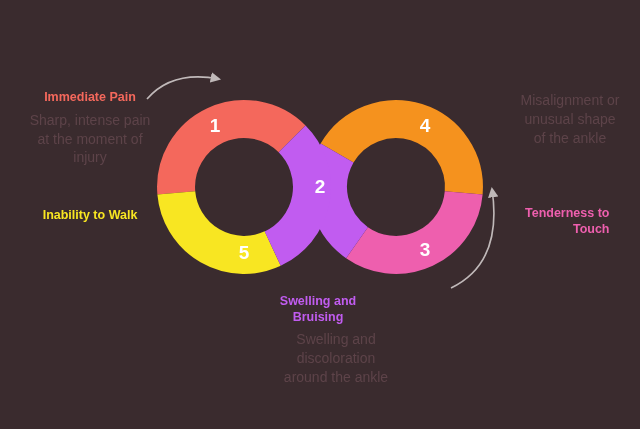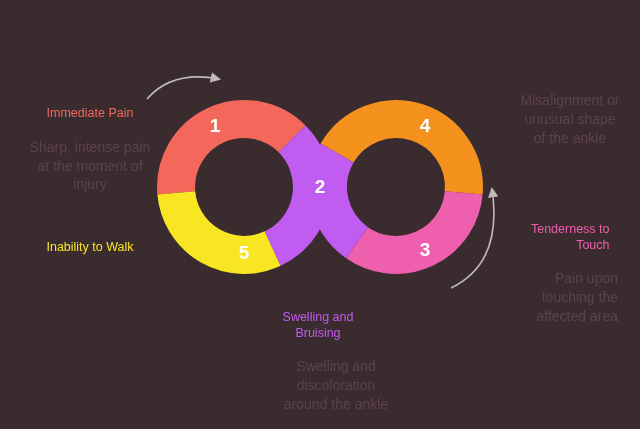--- a/index.html
+++ b/index.html
@@ -23,23 +23,23 @@
     text-anchor: middle;
     dominant-baseline: central;
   }
   .flow-arrow { fill: none; stroke-width: 1.6; opacity: 0.85; }
   .label {
     position: absolute;
     z-index: 3;
   }
   .label-title {
     font-size: 12.5px;
-    font-weight: normal;
+    font-weight: bold;
     line-height: 1.25;
-    margin: 16px auto;
+    margin: 0 auto;
   }
   .label-desc {
     font-size: 14px;
     line-height: 1.35;
     margin: 5px auto 0;
   }
   .center { text-align: center; }
   .left { text-align: right; }
 </style>
 </head>
@@ -80,27 +80,26 @@
 
   <div class="label center" style="left:22px; top:90px; width:136px;">
     <div class="label-title" style="color: rgb(244, 104, 92);">Immediate Pain</div>
     <div class="label-desc" style="max-width: 128px; color: rgb(93, 67, 73);">Sharp, intense pain at the moment of injury</div>
   </div>
 
   <div class="label center" style="left:492px; top:86px; width:128px;">
     <div class="label-desc" style="max-width: 108px; color: rgb(93, 67, 73); margin-left: 28px;">Misalignment or unusual shape of the ankle</div>
   </div>
 
-  <div class="label center" style="left:22px; top:224px; width:136px;">
+  <div class="label center" style="left:22px; top:208px; width:136px;">
     <div class="label-title" style="color: rgb(248, 230, 34);">Inability to Walk</div>
   </div>
 
   <div class="label left" style="left:503px; top:206px; width:118px;">
     <div class="label-title" style="max-width: 95px; color: rgb(238, 95, 174);">Tenderness to Touch</div>
-    <div class="label-desc" style="max-width: 112px; color: rgb(93, 67, 73);">Pain upon touching the affected area</div>
   </div>
 
   <div class="label center" style="left:243px; top:294px; width:150px;">
     <div class="label-title" style="max-width: 96px; color: rgb(193, 92, 240);">Swelling and Bruising</div>
     <div class="label-desc" style="max-width: 128px; color: rgb(93, 67, 73); margin-left: 36px;">Swelling and discoloration around the ankle</div>
   </div>
 
 </div>
 
 </body></html>

